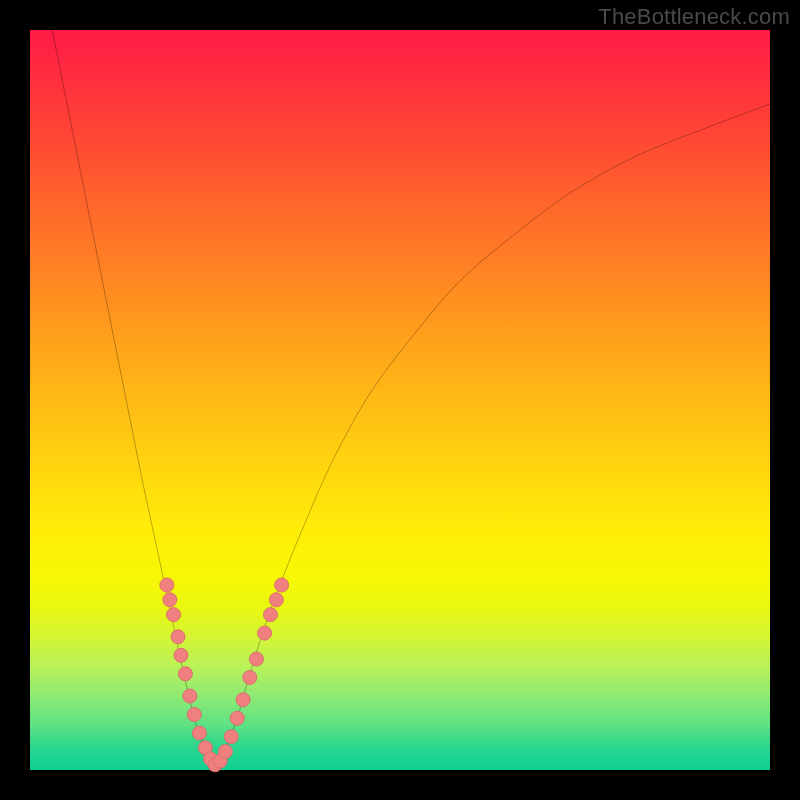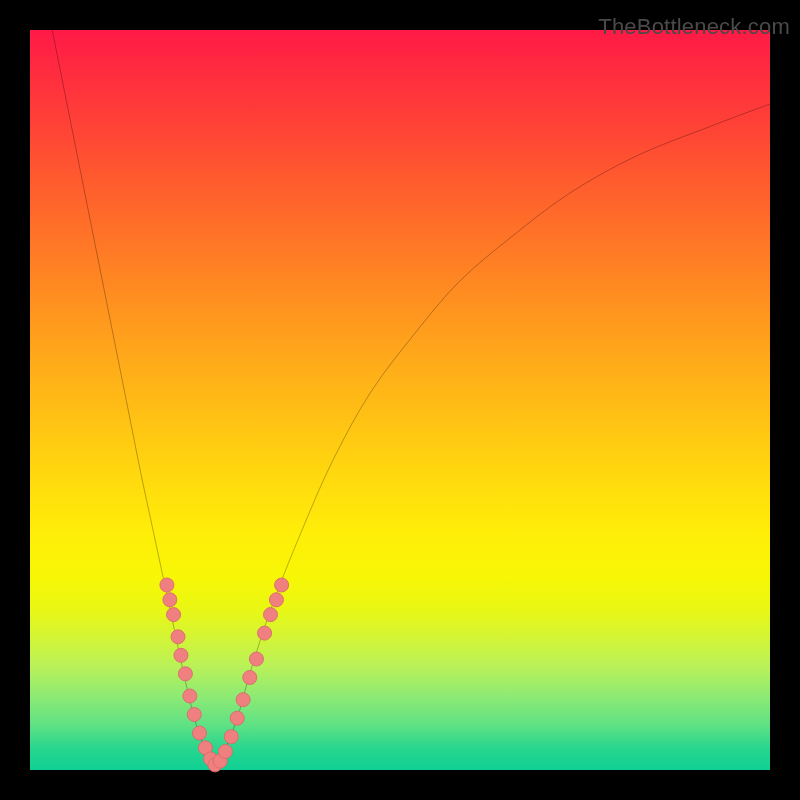--- a/index.html
+++ b/index.html
@@ -43,21 +43,21 @@
       #d4f534 82%,
       #b9f158 86%,
       #8eea74 90%,
       #5ee184 94%,
       #29d68e 97%,
       #0fd094 100%
     );
   }
   .watermark {
     position: absolute;
-    top: 14px;
+    top: 4px;
     right: 10px;
     color: #4a4a4a;
     font-size: 22px;
     font-weight: 500;
     letter-spacing: 0.2px;
     user-select: none;
   }
   svg.curve {
     position: absolute;
     top: 0;

